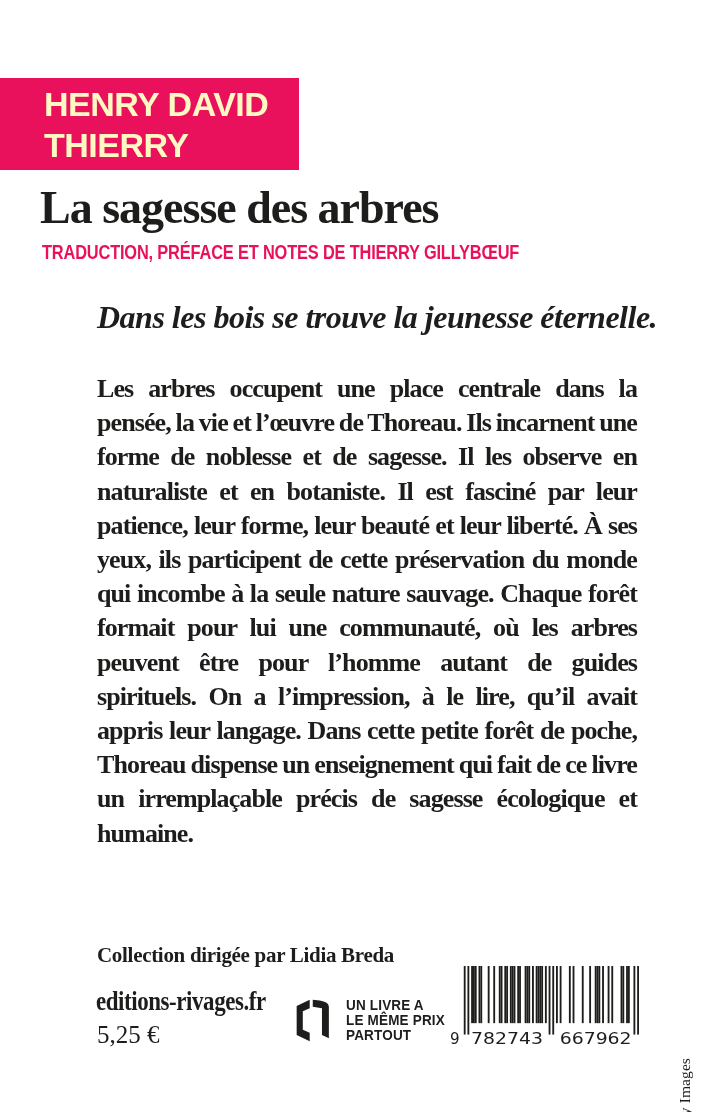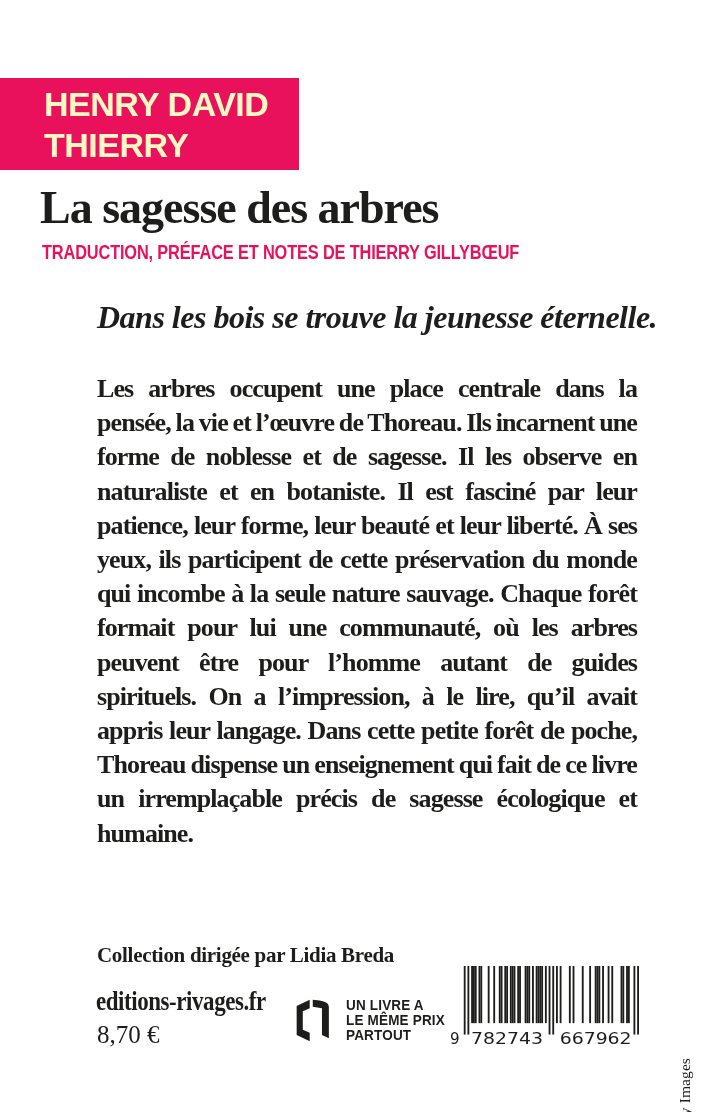--- a/index.html
+++ b/index.html
@@ -147,21 +147,21 @@
 
   <div class="epigraph">Dans les bois se trouve la jeunesse éternelle.</div>
 
   <div class="description">Les arbres occupent une place centrale dans la pensée, la vie et l’œuvre de Thoreau. Ils incarnent une forme de noblesse et de sagesse. Il les observe en naturaliste et en botaniste. Il est fasciné par leur patience, leur forme, leur beauté et leur liberté. À ses yeux, ils participent de cette préservation du monde qui incombe à la seule nature sauvage. Chaque forêt formait pour lui une communauté, où les arbres peuvent être pour l’homme autant de guides spirituels. On a l’impression, à le lire, qu’il avait appris leur langage. Dans cette petite forêt de poche, Thoreau dispense un enseignement qui fait de ce livre un irremplaçable précis de sagesse écologique et humaine.</div>
 
 
   <div class="collection">Collection dirigée par Lidia Breda</div>
 
   <div class="website">editions-rivages.fr</div>
 
-  <div class="price">8,70 €</div>
+  <div class="price">5,25 €</div>
 
   <div class="badge">
     <svg class="badge-icon" viewBox="0 0 60 60" aria-hidden="true">
       <path fill="#1d1d1b" d="M10 11 L27 3 L27 14 L18 18 L18 42 L27 46 L27 57 L10 49 Z"></path>
       <path fill="#1d1d1b" d="M31 3 L40 4 Q52 6 52 12 L52 53 L43 49 L43 14 L31 12 Z"></path>
     </svg>
     <div class="badge-text">
       <div>UN LIVRE A</div>
       <div>LE MÊME PRIX</div>
       <div>PARTOUT</div>

